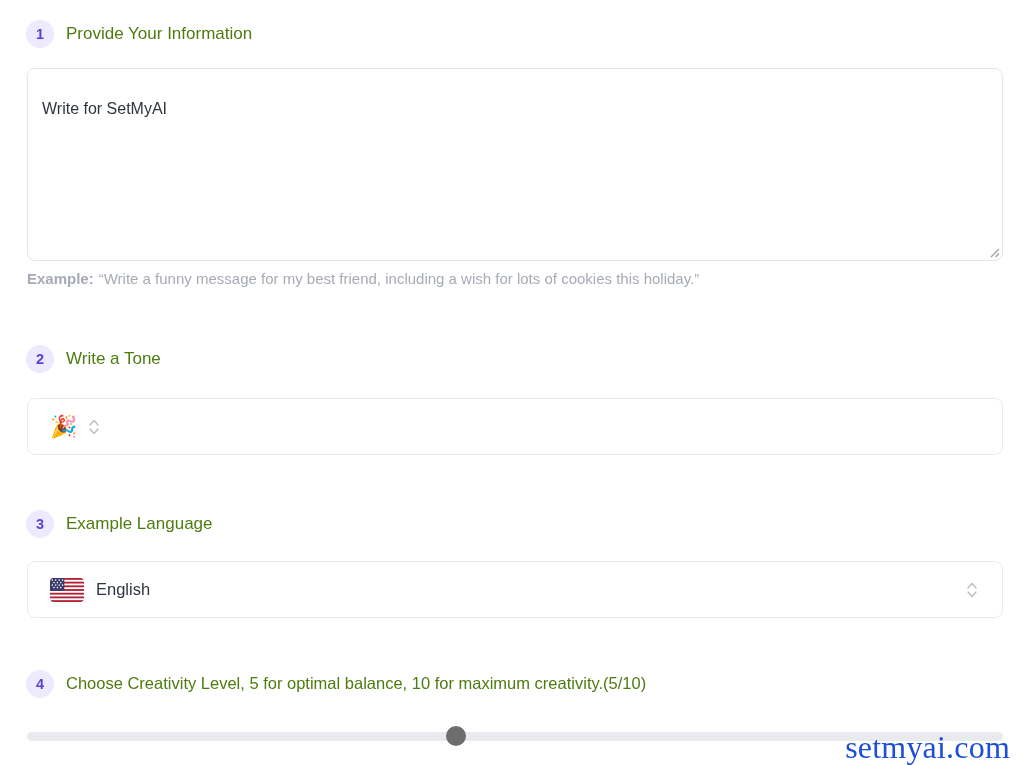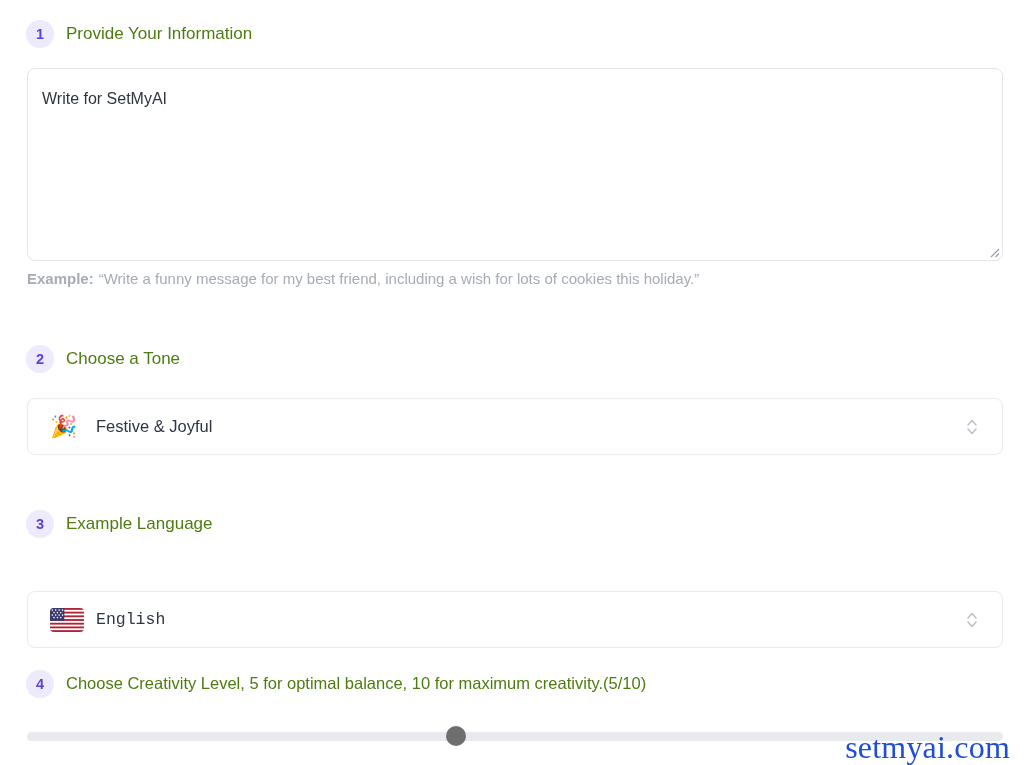--- a/index.html
+++ b/index.html
@@ -57,21 +57,21 @@
     top: 68px;
     width: 976px;
     height: 193px;
     border: 1px solid #e3e5e9;
     border-radius: 8px;
     background: #ffffff;
   }
   .prompt-text {
     position: absolute;
     left: 14px;
-    top: 19px;
+    top: 29px;
     font-size: 16px;
     color: #2f3640;
     line-height: 1.4;
   }
   .resize-grip {
     position: absolute;
     right: 2px;
     bottom: 2px;
     width: 14px;
     height: 14px;
@@ -98,21 +98,21 @@
     height: 57px;
     left: 27px;
     border: 1px solid #e8eaee;
     border-radius: 8px;
     background: #ffffff;
     display: flex;
     align-items: center;
     padding: 0 14px 0 22px;
   }
   .sel-tone { top: 398px; }
-  .sel-lang { top: 591px; font-family: Liberation Mono, monospace; }
+  .sel-lang { top: 561px; }
 
   .sel-emoji {
     font-size: 22px;
     line-height: 1;
     width: 34px;
     flex: 0 0 auto;
     display: flex;
     align-items: center;
   }
   .sel-flag {
@@ -206,26 +206,25 @@
       <path d="M13 5 L5 13 M13 9.5 L9.5 13" stroke="#9aa0a8" stroke-width="1.3" fill="none"></path>
     </svg>
   </div>
 
   <div class="example-row">
     <span class="example-label">Example:</span><span>“Write a funny message for my best friend, including a wish for lots of cookies this holiday.”</span>
   </div>
 
   <div class="step-header sec2-header">
     <div class="step-badge">2</div>
-    <div class="step-title">Choose a Tone</div>
+    <div class="step-title">Write a Tone</div>
   </div>
 
   <div class="select-box sel-tone">
     <span class="sel-emoji">🎉</span>
-    <span class="sel-label">Festive &amp; Joyful</span>
     <span class="sel-chevrons">
       <svg width="12" height="20" viewBox="0 0 12 20">
         <path d="M2 8 L6 3.5 L10 8" stroke="#b9bec6" stroke-width="1.4" fill="none" stroke-linecap="round" stroke-linejoin="round"></path>
         <path d="M2 12 L6 16.5 L10 12" stroke="#b9bec6" stroke-width="1.4" fill="none" stroke-linecap="round" stroke-linejoin="round"></path>
       </svg>
     </span>
   </div>
 
   <div class="step-header sec3-header">
     <div class="step-badge">3</div>

